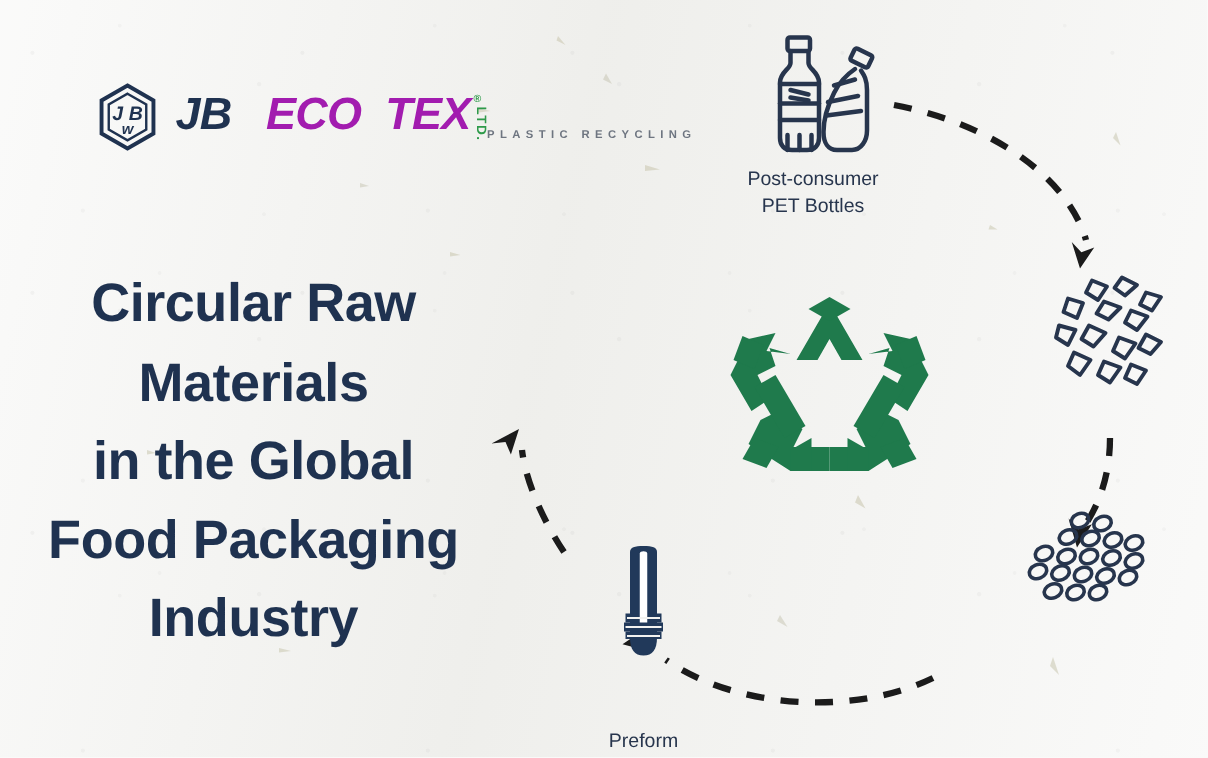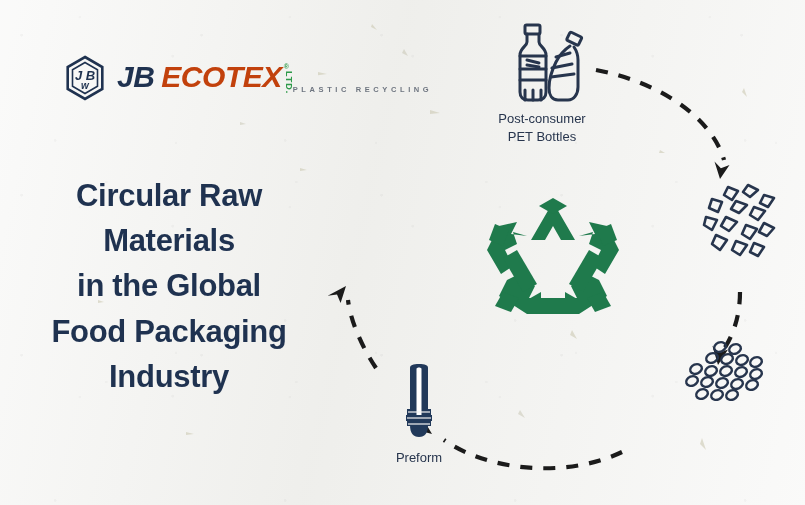--- a/index.html
+++ b/index.html
@@ -45,21 +45,21 @@
   #logo-type { display: flex; flex-direction: row; }
   #logo-wordmark {
     display: flex;
     align-items: flex-start;
     line-height: 1;
     font-weight: 800;
     font-size: 30px;
     letter-spacing: -0.5px;
   }
   .wm-navy { color: #1f3250; font-style: italic; }
-  .wm-green { color: #c2410c; font-style: italic; }
+  .wm-green { color: #a21caf; font-style: italic; margin-left: 16px; }
   #logo-ltd-stack {
     display: flex;
     flex-direction: column;
     align-items: flex-start;
     margin-left: 2px;
     margin-top: 1px;
   }
   #logo-reg {
     font-size: 7px;
     color: #2e9a4a;
@@ -85,21 +85,21 @@
   }
 
   
   #headline {
     position: absolute;
     left: 16px;
     top: 152px;
     width: 306px;
     text-align: center;
     color: #1f3250;
-    font-size: 31px;
+    font-size: 36px;
     font-weight: 800;
     line-height: 1.46;
     letter-spacing: -0.3px;
     white-space: pre-line;
   }
 
   
   #cycle { position: absolute; left: 300px; top: 0; width: 505px; height: 376px; }
   #cycle-arrows { position: absolute; inset: 0; }
 
@@ -110,21 +110,21 @@
     text-align: center;
     color: #27354d;
     font-size: 13px;
     line-height: 1.35;
     white-space: pre-line;
   }
 
   #node-post-consumer { left: 152px; top: 22px; width: 180px; }
   #node-flakes        { left: 348px; top: 183px; width: 180px; }
   #node-resins        { left: 330px; top: 340px; width: 190px; }
-  #node-preform       { left: 44px;  top: 363px; width: 150px; }
+  #node-preform       { left: 54px;  top: 363px; width: 150px; gap: 36px; }
   #node-bottle        { left: 6px;   top: 196px; width: 140px; }
 
   #recycle-symbol { position: absolute; left: 183px; top: 196px; }
 </style>
 </head>
 <body>
 
 <div id="canvas">
 
   <div id="paper-texture"></div>

